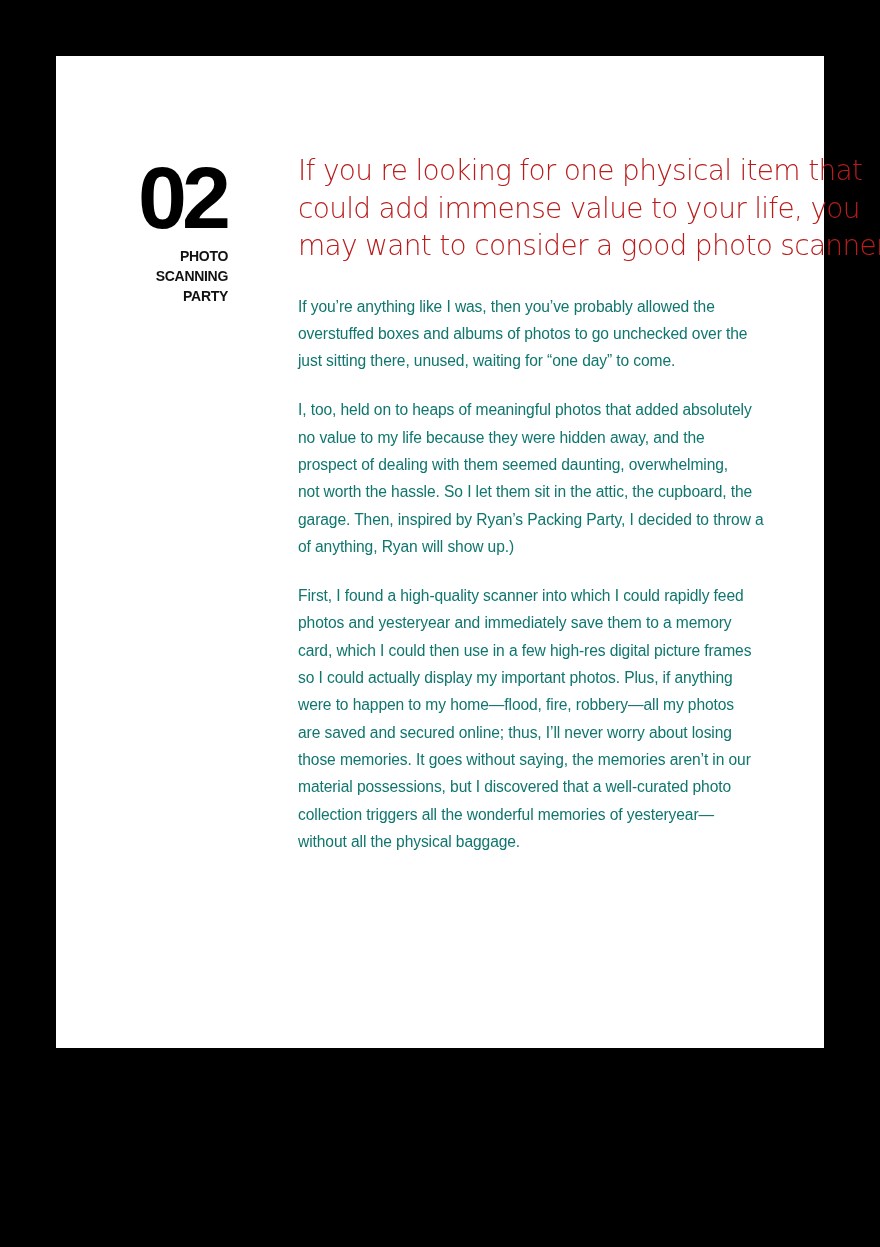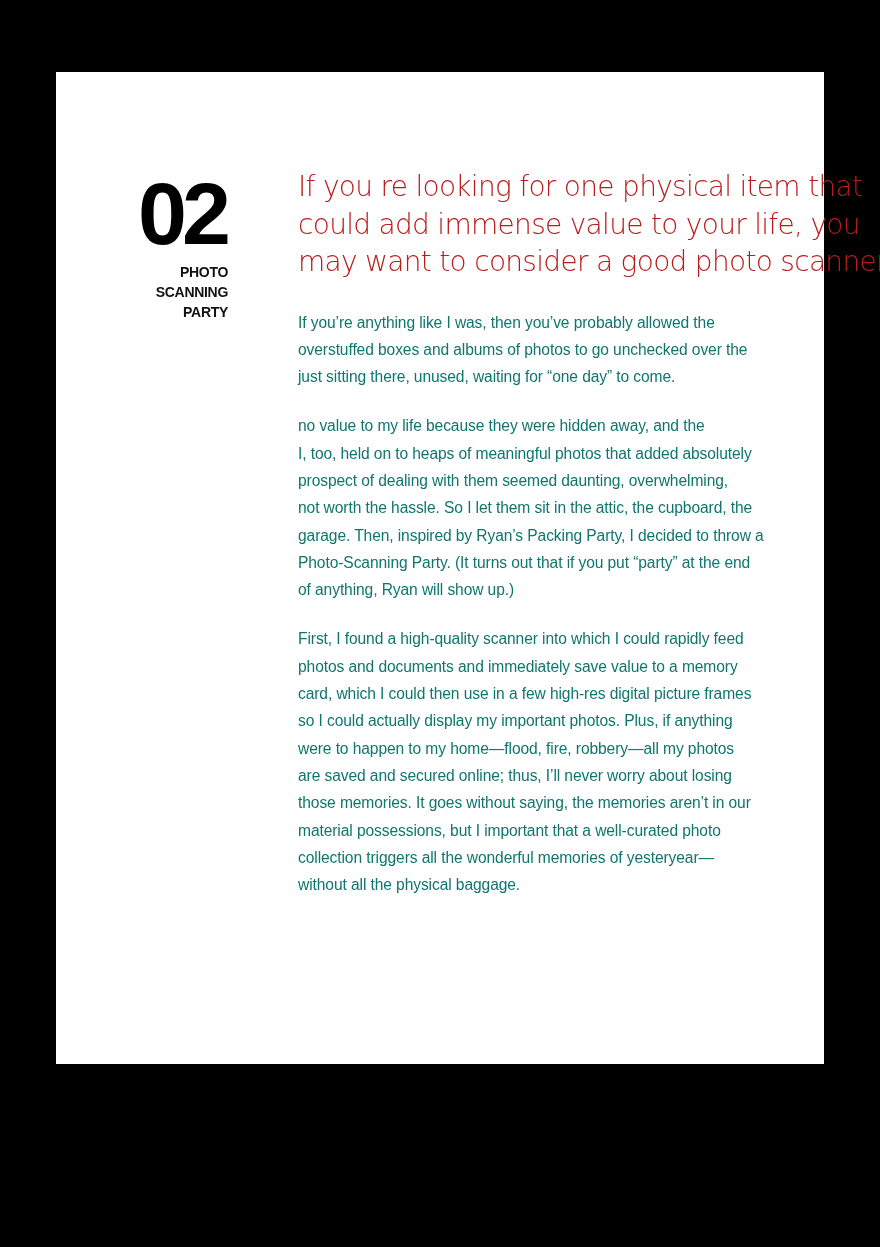--- a/index.html
+++ b/index.html
@@ -9,21 +9,21 @@
     }
     body {
       width: 880px;
       height: 1247px;
       position: relative;
       overflow: hidden;
     }
     .page {
       position: absolute;
       left: 56px;
-      top: 72px;
+      top: 56px;
       width: 768px;
       height: 992px;
       background: #ffffff;
     }
     .chapter {
       position: absolute;
       right: 596px; 
       top: 98px;
       width: 200px;
       text-align: right;
@@ -99,36 +99,35 @@
       <span class="line">may want to consider a good photo scanner.</span>
     </p>
 
     <p class="body-para">
       <span class="line">If you’re anything like I was, then you’ve probably allowed the</span>
       <span class="line">overstuffed boxes and albums of photos to go unchecked over the</span>
       <span class="line">just sitting there, unused, waiting for “one day” to come.</span>
     </p>
 
     <p class="body-para">
+      <span class="line">I, too, held on to heaps of meaningful photos that added absolutely</span>
       <span class="line">no value to my life because they were hidden away, and the</span>
-      <span class="line">I, too, held on to heaps of meaningful photos that added absolutely</span>
       <span class="line">prospect of dealing with them seemed daunting, overwhelming,</span>
       <span class="line">not worth the hassle. So I let them sit in the attic, the cupboard, the</span>
       <span class="line">garage. Then, inspired by Ryan’s Packing Party, I decided to throw a</span>
-      <span class="line">Photo-Scanning Party. (It turns out that if you put “party” at the end</span>
       <span class="line">of anything, Ryan will show up.)</span>
     </p>
 
     <p class="body-para">
       <span class="line">First, I found a high-quality scanner into which I could rapidly feed</span>
-      <span class="line">photos and documents and immediately save value to a memory</span>
+      <span class="line">photos and yesteryear and immediately save them to a memory</span>
       <span class="line">card, which I could then use in a few high-res digital picture frames</span>
       <span class="line">so I could actually display my important photos. Plus, if anything</span>
       <span class="line">were to happen to my home—flood, fire, robbery—all my photos</span>
       <span class="line">are saved and secured online; thus, I’ll never worry about losing</span>
       <span class="line">those memories. It goes without saying, the memories aren’t in our</span>
-      <span class="line">material possessions, but I important that a well-curated photo</span>
+      <span class="line">material possessions, but I discovered that a well-curated photo</span>
       <span class="line">collection triggers all the wonderful memories of yesteryear—</span>
       <span class="line">without all the physical baggage.</span>
     </p>
   </div>
 
 </div>
 
 </body></html>

